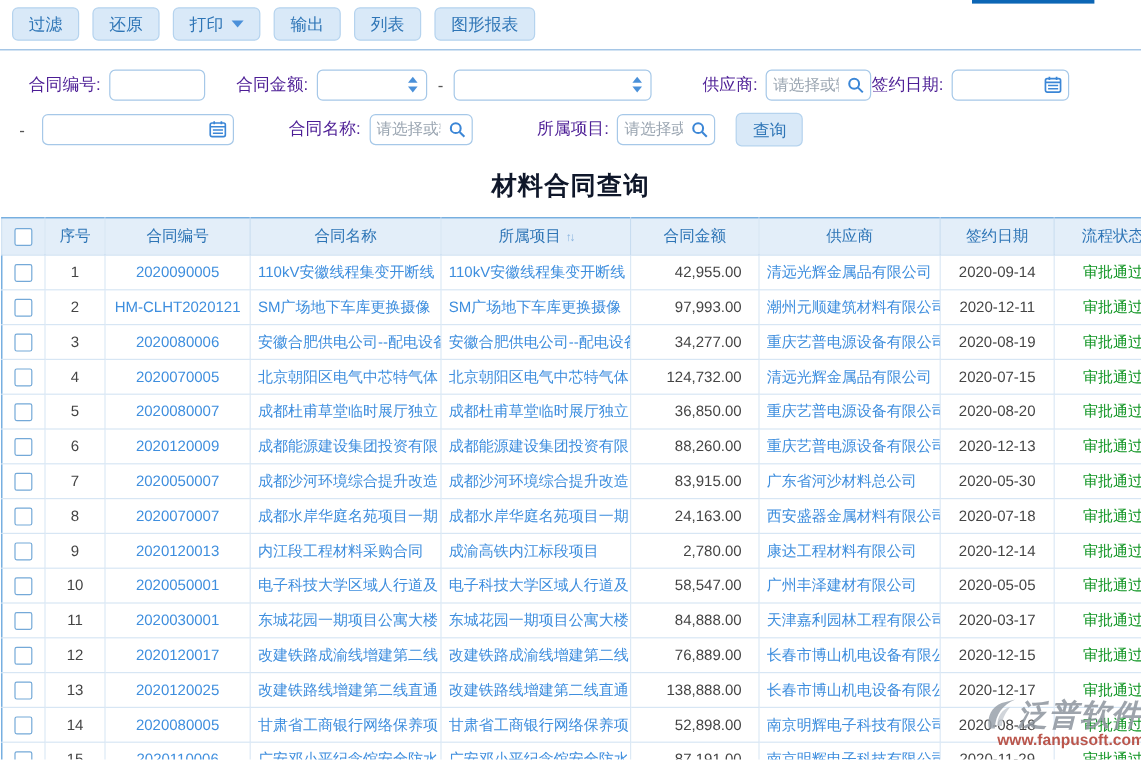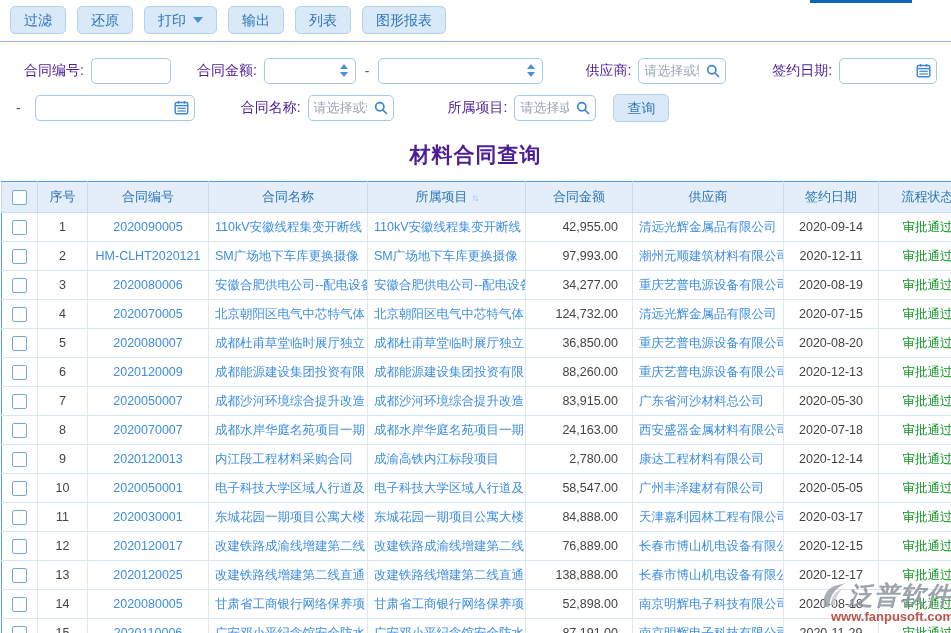--- a/index.html
+++ b/index.html
@@ -39,21 +39,21 @@
   }
   .input-wrap input::placeholder{color:#9aa5b1;}
   .w80{width:80px}.w92{width:92px}.w165{width:165px}.w88{width:88px}.w98{width:98px}
   .w160{width:160px}.w86{width:86px}.w82{width:82px}
   .spinner{display:flex;flex-direction:column;gap:3px;padding:0 7px 0 2px;}
   .spin-up{width:0;height:0;border-left:4px solid transparent;border-right:4px solid transparent;border-bottom:5px solid #4a90d9;}
   .spin-down{width:0;height:0;border-left:4px solid transparent;border-right:4px solid transparent;border-top:5px solid #4a90d9;}
   .icon-btn{display:flex;align-items:center;padding:0 5px 0 2px;}
 
   
-  .page-title{text-align:center;font-size:21px;font-weight:700;color:#4c1d95;padding:9px 0 12px 0;letter-spacing:1px;}
+  .page-title{text-align:center;font-size:21px;font-weight:700;color:#0f172a;padding:9px 0 12px 0;letter-spacing:1px;}
 
   
   table{width:949px;border-collapse:collapse;table-layout:fixed;margin-left:1px;}
   table,thead{border:1px solid #569cd9;}
   th{
     background:#e3eef9;color:#2e75b6;font-weight:400;font-size:13px;height:28px;
     border:1px solid #c7dcf0;border-top:1px solid #569cd9;white-space:nowrap;overflow:hidden;
   }
   td{
     height:29px;padding:0 6px;font-size:12.5px;color:#444;
@@ -130,21 +130,21 @@
     <span class="f-label" style="margin-left:42px">供应商:</span>
     <span class="input-wrap w88">
       <input placeholder="请选择或输入" style="">
       <span class="icon-btn">
         <svg width="14" height="14" viewBox="0 0 14 14">
             <circle cx="5.8" cy="5.8" r="4.1" fill="none" stroke="#3b86d6" stroke-width="1.7"></circle>
             <line x1="9" y1="9" x2="13" y2="13" stroke="#3b86d6" stroke-width="1.7"></line>
           </svg>
       </span>
     </span>
-    <span class="f-label" style="margin-left:46px">签约日期:</span>
+    <span class="f-label" style="">签约日期:</span>
     <span class="input-wrap w98">
       <input style="">
       <span class="icon-btn">
         <svg width="15" height="15" viewBox="0 0 15 15">
             <rect x="1.2" y="2.5" width="12.6" height="11.3" rx="1.5" fill="none" stroke="#3b86d6" stroke-width="1.4"></rect>
             <line x1="1.2" y1="5.6" x2="13.8" y2="5.6" stroke="#3b86d6" stroke-width="1.4"></line>
             <line x1="4.5" y1="1" x2="4.5" y2="3.6" stroke="#3b86d6" stroke-width="1.4"></line>
             <line x1="10.5" y1="1" x2="10.5" y2="3.6" stroke="#3b86d6" stroke-width="1.4"></line>
             <line x1="3.4" y1="8.3" x2="11.8" y2="8.3" stroke="#3b86d6" stroke-width="1.2"></line>
             <line x1="3.4" y1="11" x2="11.8" y2="11" stroke="#3b86d6" stroke-width="1.2"></line>

